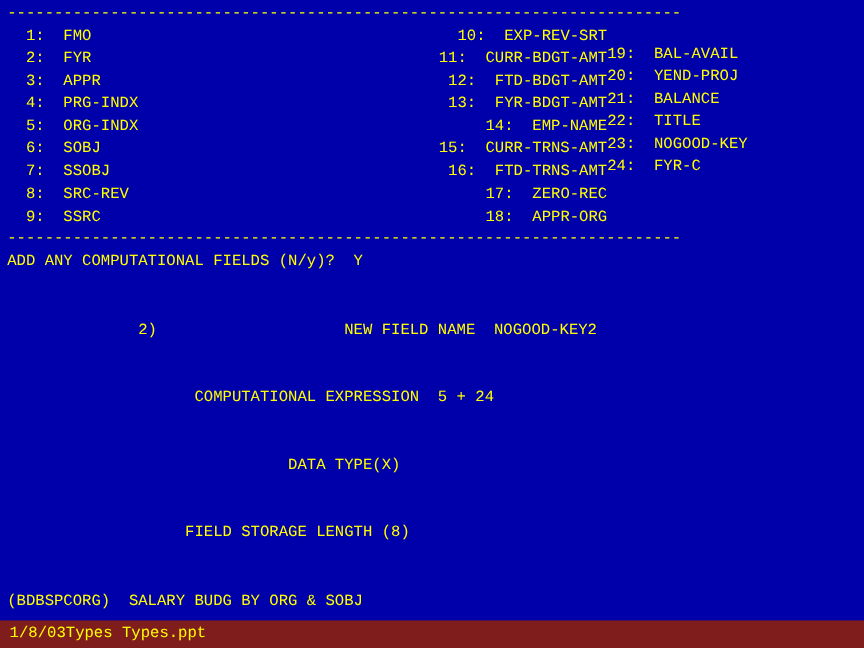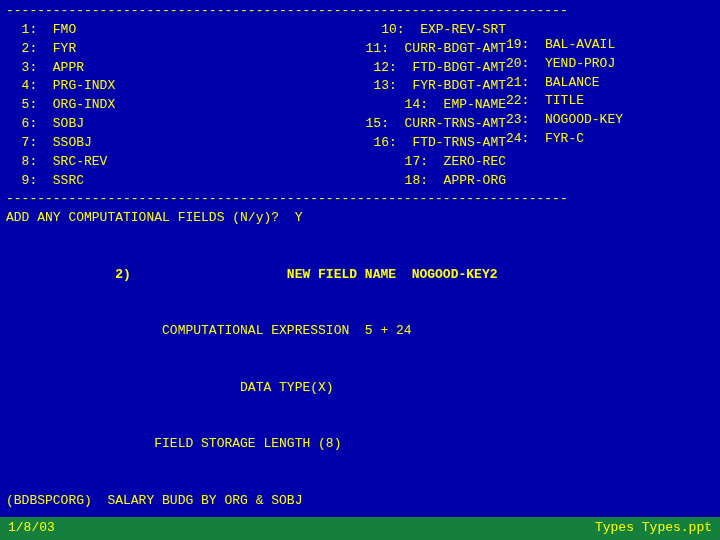--- a/index.html
+++ b/index.html
@@ -29,24 +29,24 @@
       color: #FFFF00;
     }
     .separator {
       color: #FFFF00;
     }
     .bottom-bar {
       position: absolute;
       bottom: 0;
       left: 0;
       width: 100%;
-      background-color: #15803d;
+      background-color: #7f1d1d;
       padding: 2px 8px;
       display: flex;
-      justify-content: space-between;
+      justify-content: flex-start;
     }
     .content {
       padding: 2px 6px;
     }
   </style>
 </head>
 <body>
 
 <div class="screen">
   <div class="content">
@@ -88,21 +88,21 @@
         <div class="line">24:  FYR-C</div>
       </div>
     </div>
 
     <div class="line separator">------------------------------------------------------------------------</div>
 
     <div class="line">ADD ANY COMPUTATIONAL FIELDS (N/y)?  Y</div>
 
     <div class="line">&nbsp;</div>
 
-    <div style="display: flex; font-weight: bold;">
+    <div style="display: flex;">
       <div class="line" style="width: 100%;">
         &nbsp;&nbsp;&nbsp;&nbsp;&nbsp;&nbsp;2)&nbsp;&nbsp;&nbsp;&nbsp;&nbsp;&nbsp;&nbsp;&nbsp;&nbsp;&nbsp;&nbsp;&nbsp;&nbsp;&nbsp;&nbsp;&nbsp;&nbsp;&nbsp;&nbsp;&nbsp;NEW FIELD NAME&nbsp;&nbsp;NOGOOD-KEY2
       </div>
     </div>
     <div class="line">
       &nbsp;&nbsp;&nbsp;&nbsp;&nbsp;&nbsp;&nbsp;&nbsp;&nbsp;&nbsp;&nbsp;&nbsp;&nbsp;&nbsp;COMPUTATIONAL EXPRESSION&nbsp;&nbsp;5 + 24
     </div>
     <div class="line">
       &nbsp;&nbsp;&nbsp;&nbsp;&nbsp;&nbsp;&nbsp;&nbsp;&nbsp;&nbsp;&nbsp;&nbsp;&nbsp;&nbsp;&nbsp;&nbsp;&nbsp;&nbsp;&nbsp;&nbsp;&nbsp;&nbsp;&nbsp;&nbsp;DATA TYPE(X)
     </div>

